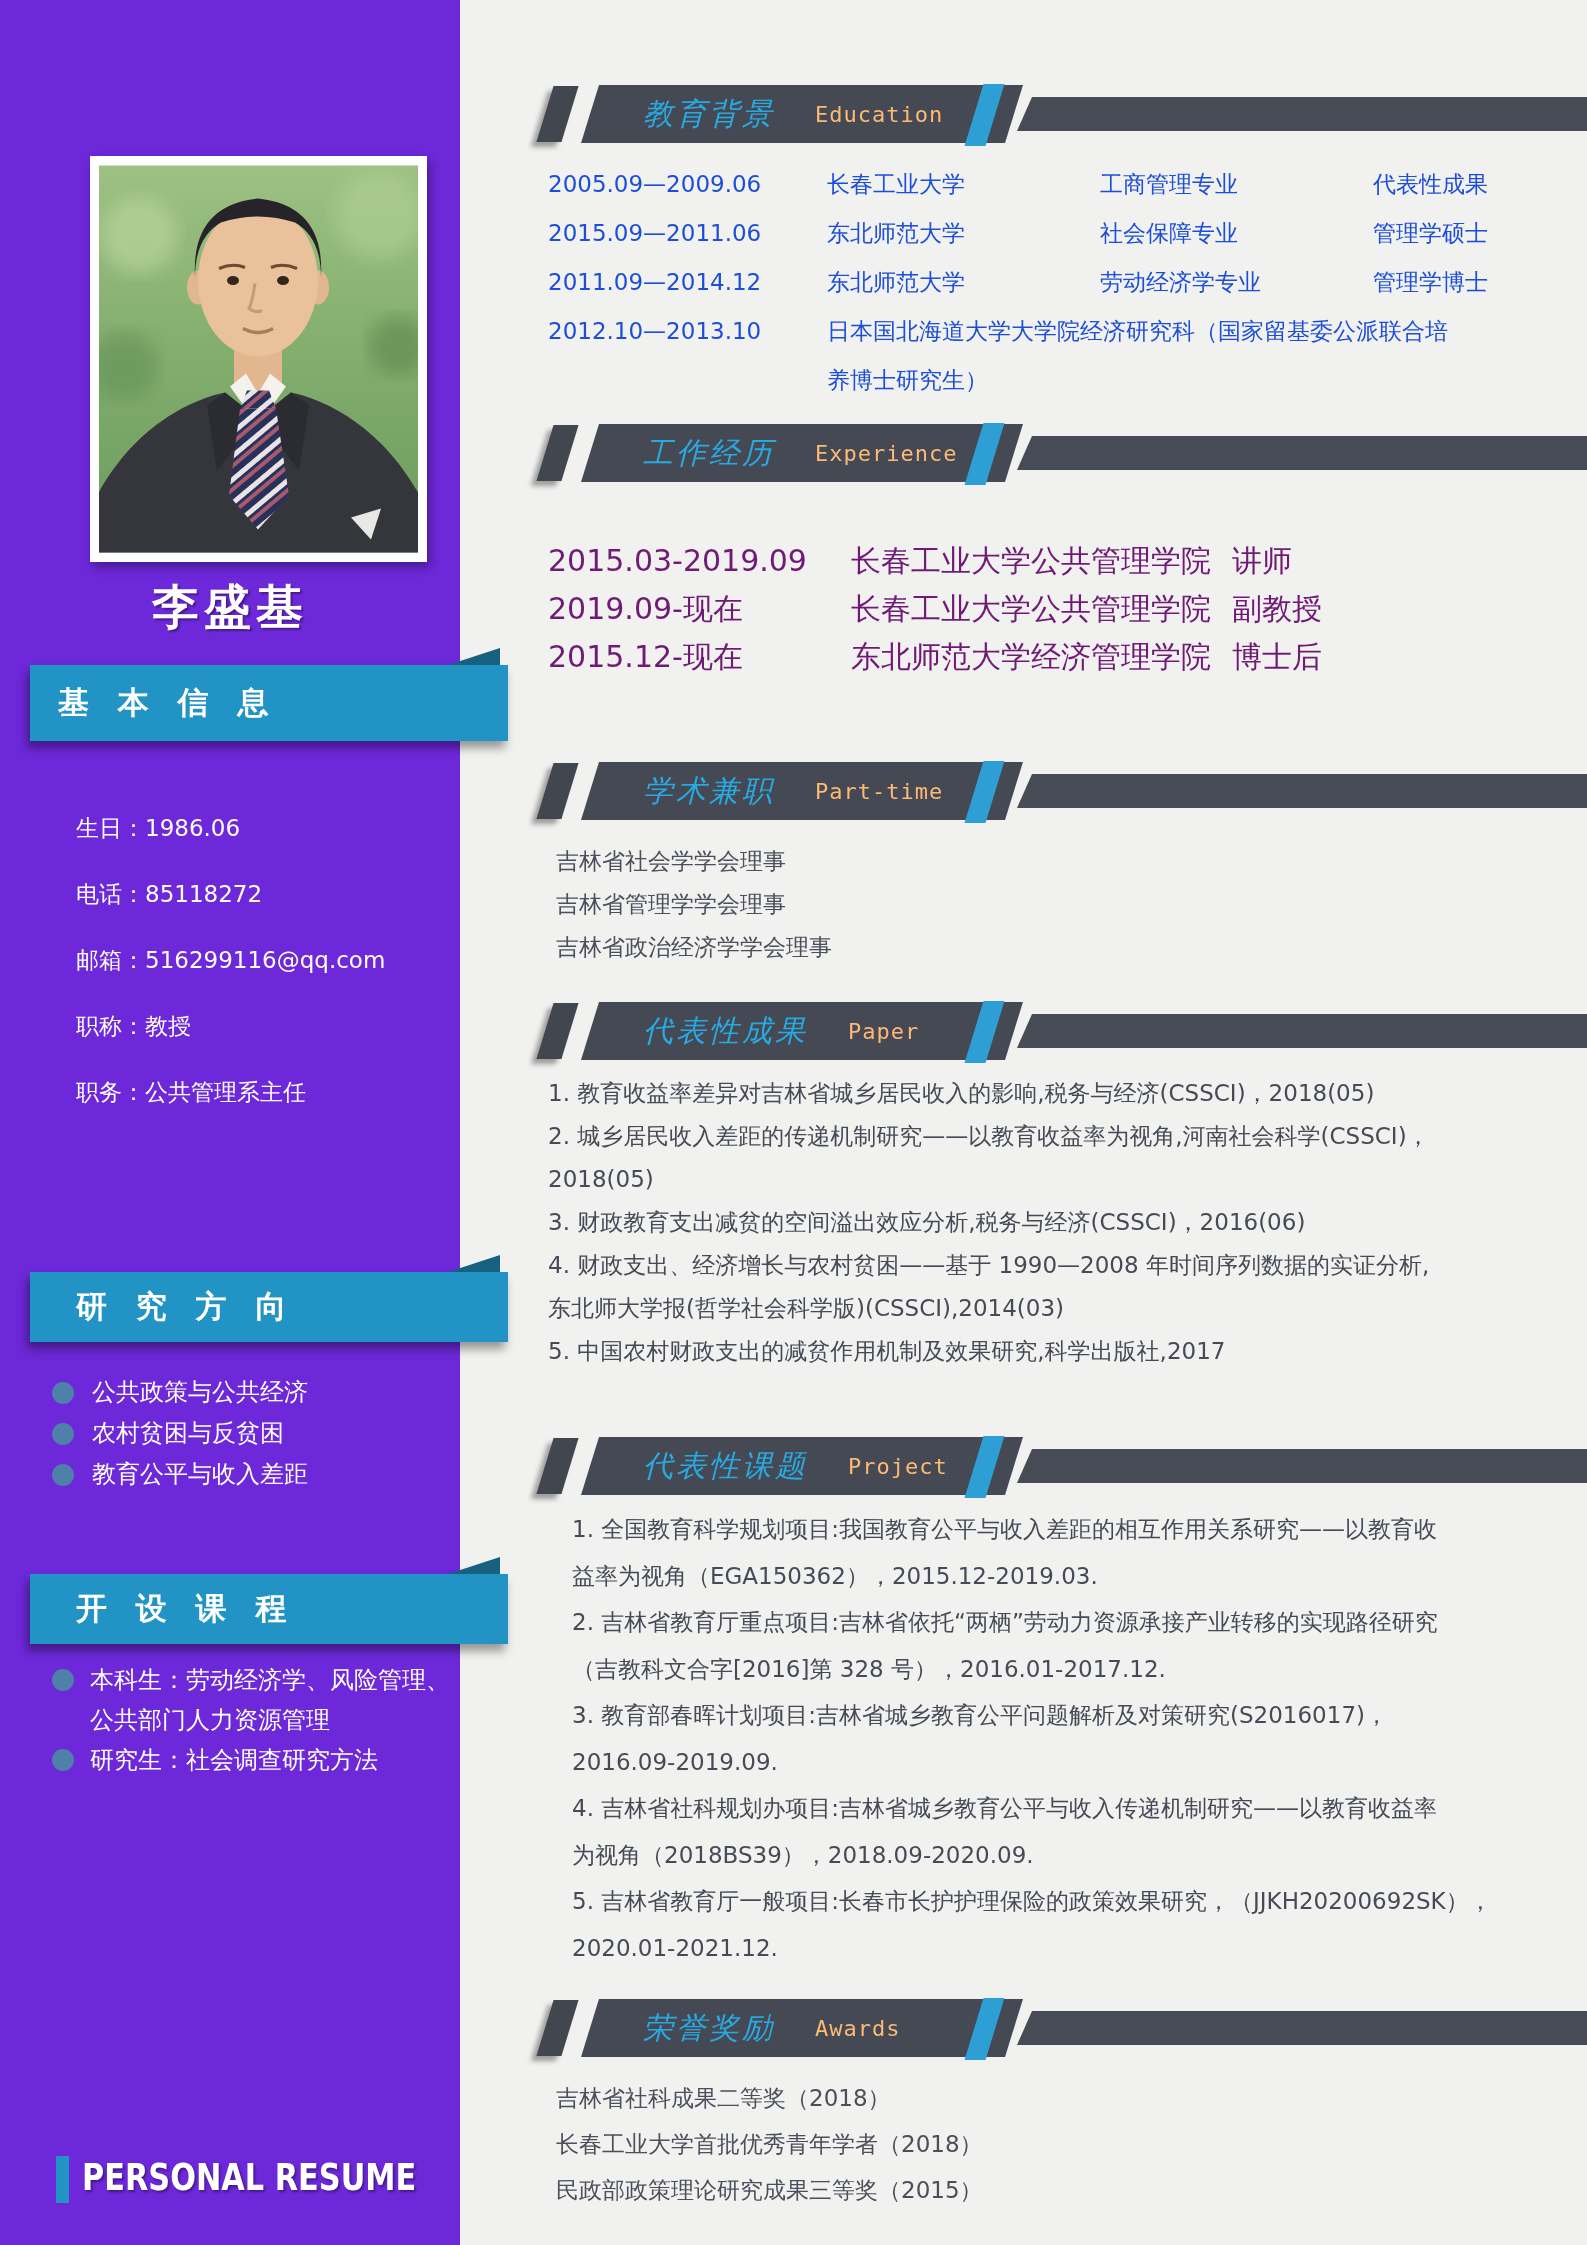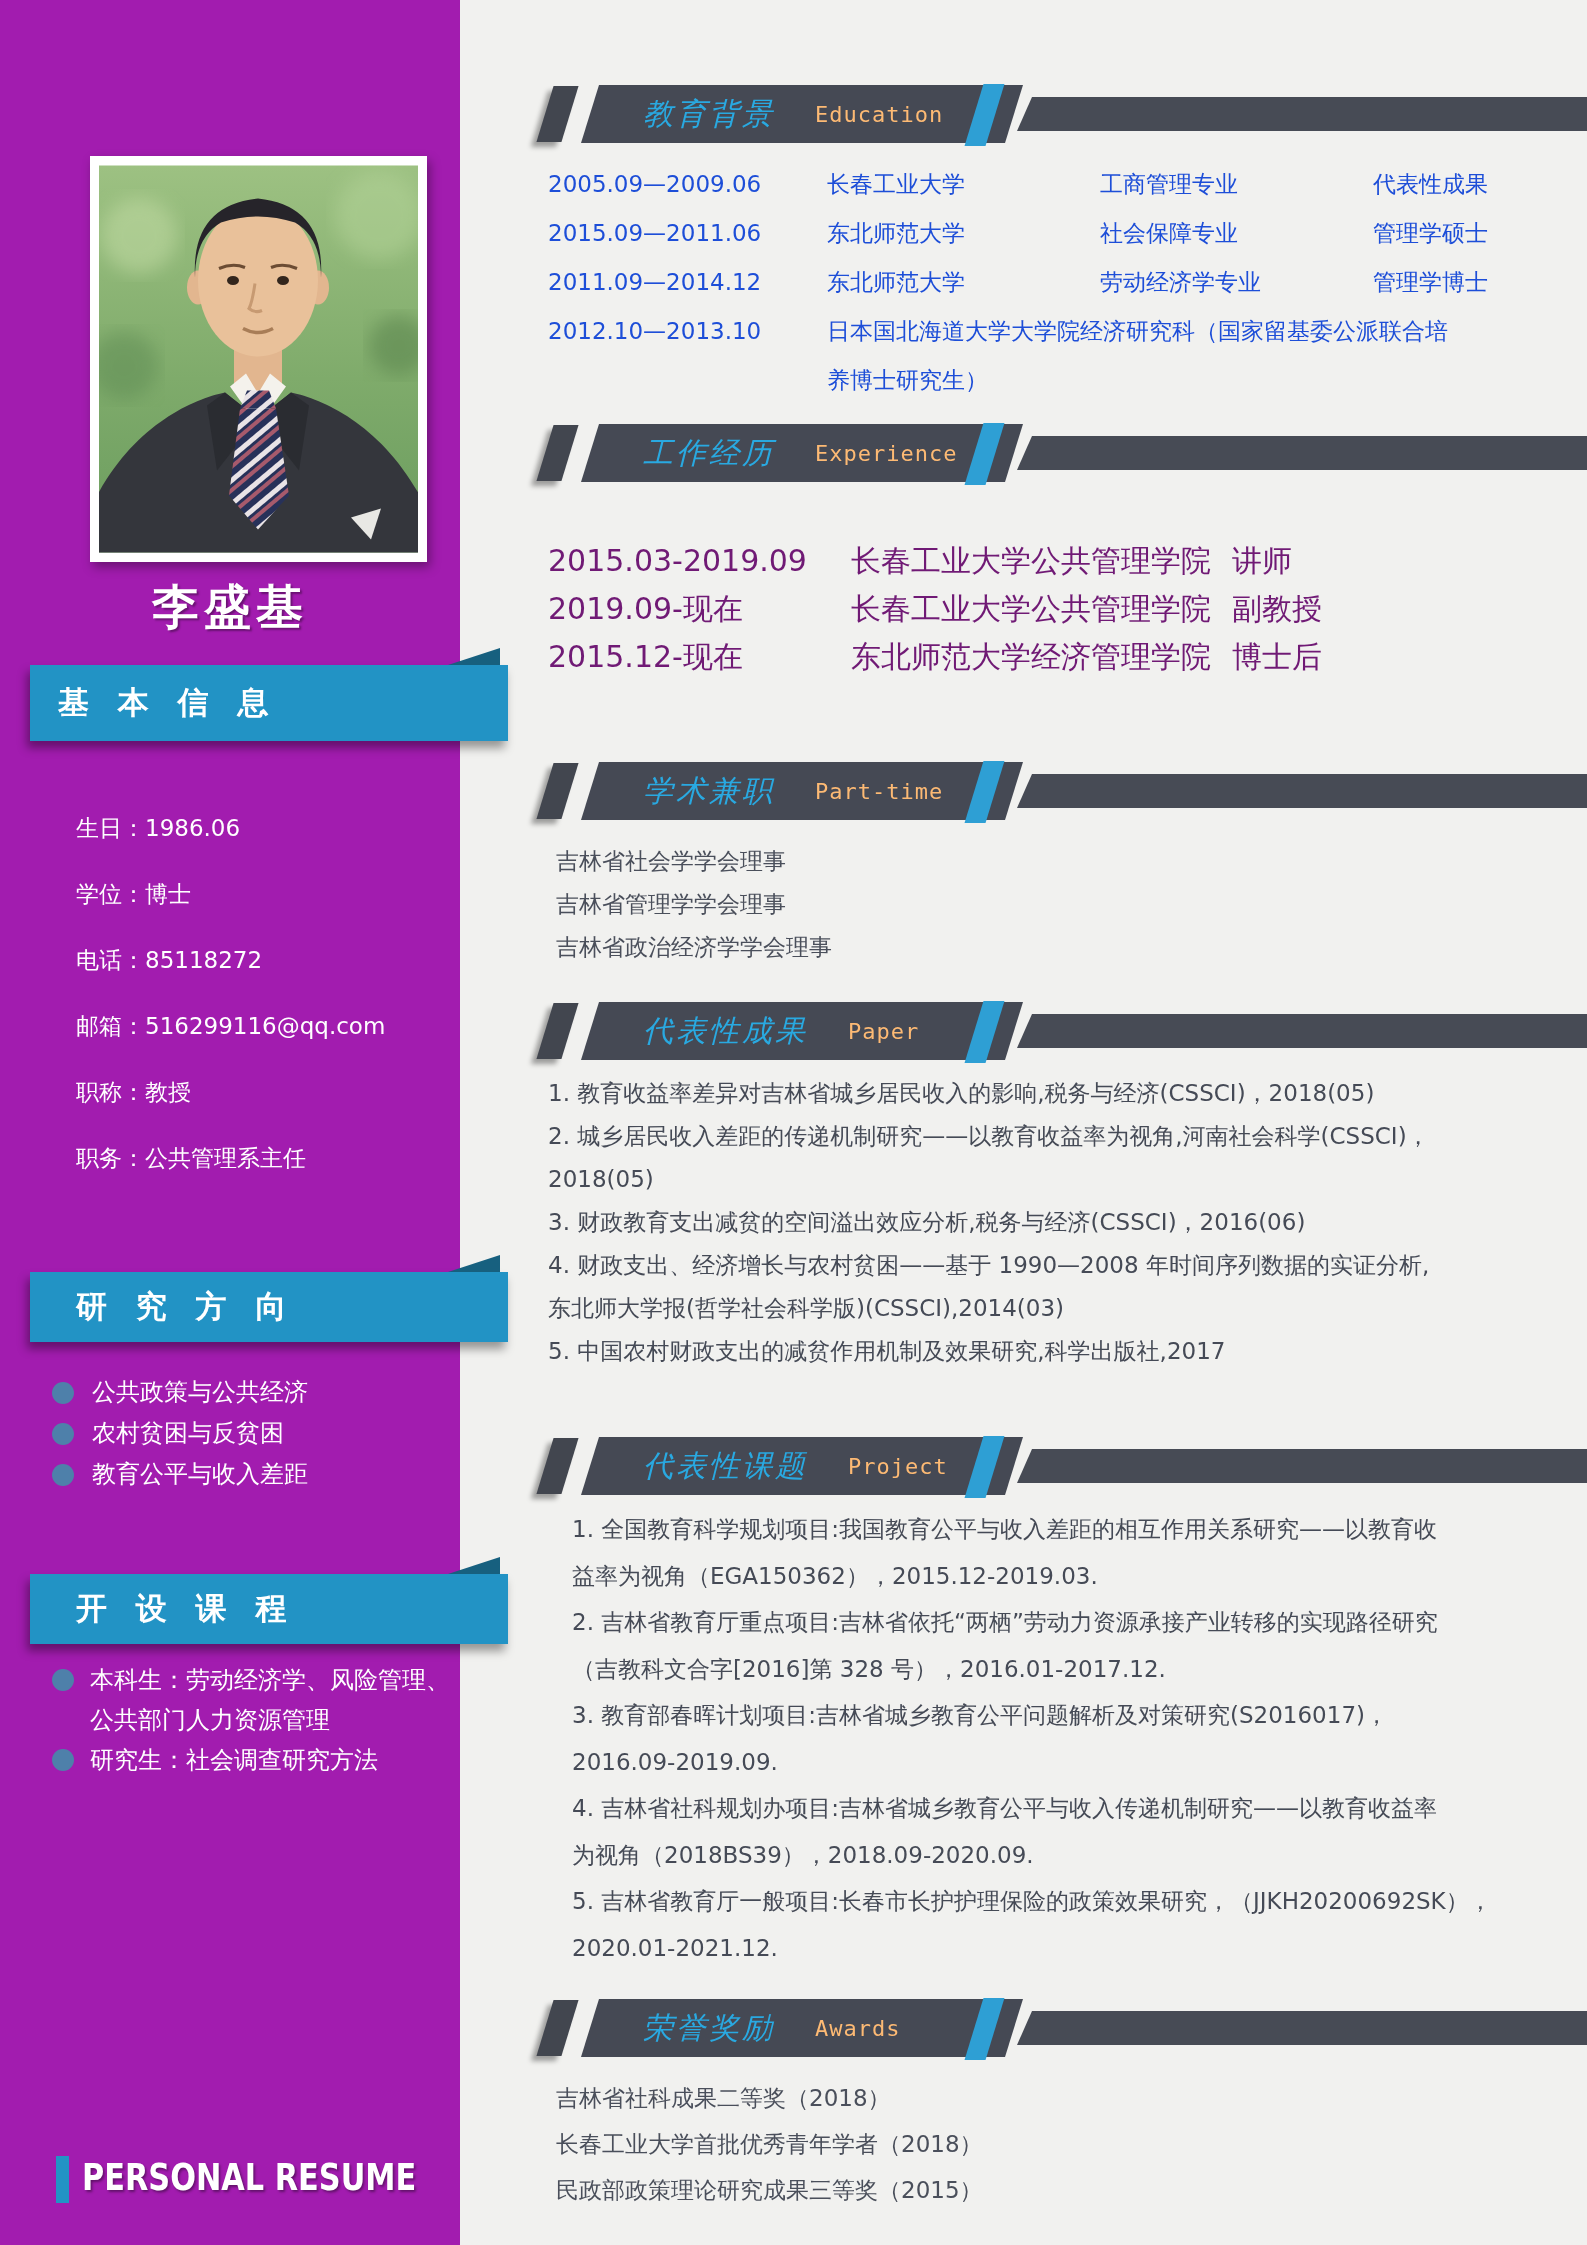--- a/index.html
+++ b/index.html
@@ -1,20 +1,20 @@
 <!DOCTYPE html>
 <html><head>
 <meta charset="utf-8">
 <style>
   html,body{margin:0;padding:0;background:#d8d8d8;}
   .page{position:relative;width:1587px;height:2245px;background:#f1f1ef;overflow:hidden;
         font-family:"DejaVu Sans","Liberation Sans",sans-serif;}
 
   
-  .sidebar{position:absolute;left:0;top:0;bottom:0;width:460px;background:#a21caf;}
+  .sidebar{position:absolute;left:0;top:0;bottom:0;width:460px;background:#6d28d9;}
   .photo{position:absolute;left:90px;top:156px;width:337px;height:406px;background:#fff;
          border:9px solid #fff;box-sizing:border-box;box-shadow:3px 5px 10px rgba(0,0,0,.35);}
   .photo svg{display:block;width:100%;height:100%;}
   .name{position:absolute;left:0;top:576px;width:460px;text-align:center;font-size:47px;
         font-weight:bold;color:#fff;letter-spacing:5px;text-shadow:2px 2px 2px rgba(0,0,0,.35);}
 
   .side-banner{position:absolute;left:30px;width:478px;background:#2293c5;display:flex;align-items:center;
         padding-left:46px;box-sizing:border-box;color:#fff;font-weight:bold;
         box-shadow:-3px 7px 9px rgba(0,0,0,.38);}
   .side-banner::after{content:"";position:absolute;top:-17px;right:8px;width:0;height:0;
@@ -135,21 +135,20 @@
       </svg>
     </div>
 
     <div class="name">李盛基</div>
 
     <div class="side-banner banner-basic">
       <span class="t">基 本 信 息</span>
     </div>
     <ul class="info-list">
       <li>生日：1986.06</li>
-      <li>学位：博士</li>
       <li>电话：85118272</li>
       <li>邮箱：516299116@qq.com</li>
       <li>职称：教授</li>
       <li>职务：公共管理系主任</li>
     </ul>
 
     <div class="side-banner banner-research">
       <span class="t">研 究 方 向</span>
     </div>
     <ul class="bullet-list">

